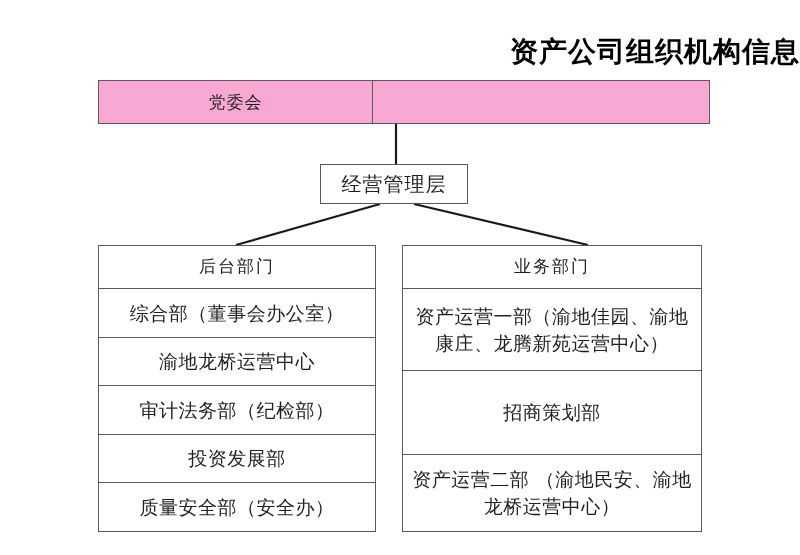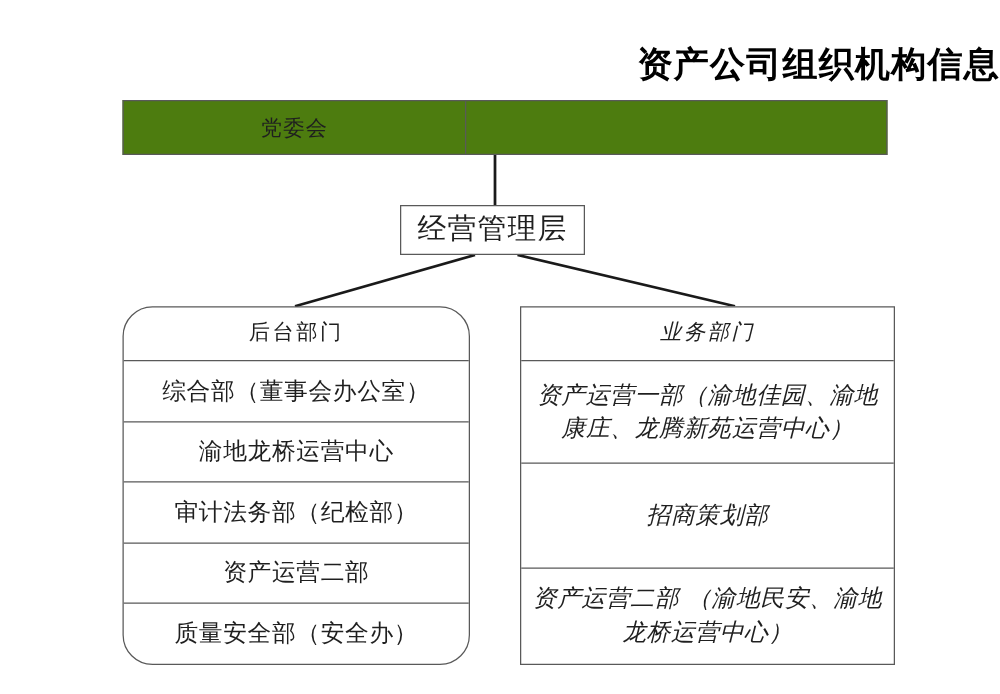--- a/index.html
+++ b/index.html
@@ -50,41 +50,41 @@
   }
   
   #top-row {
     position: absolute;
     left: 98px;
     top: 80px;
     width: 612px;
     height: 44px;
     box-sizing: border-box;
     border: 1px solid #595959;
-    background: #4d7c0f;
+    background: #f9a8d4;
     display: flex;
   }
   #top-row .cell {
     display: flex;
     align-items: center;
     justify-content: center;
     font-size: 17px;
     letter-spacing: 1px;
     color: #1f1f1f;
     box-sizing: border-box;
   }
   #cell-party { width: 274px; border-right: 1px solid #595959; }
   #cell-board { flex: 1; }
 
   #mgmt-box {
     left: 320px;
     top: 164px;
     width: 148px;
     height: 40px;
-    font-size: 23px;
+    font-size: 20px;
     letter-spacing: 1px;
   }
 
   
   .dept-table {
     position: absolute;
     box-sizing: border-box;
     border: 1px solid #595959;
     background: #ffffff;
     display: flex;
@@ -107,28 +107,26 @@
   .dept-table .row.header {
     font-size: 17px;
     letter-spacing: 2px;
   }
 
   #left-table {
     left: 98px;
     top: 245px;
     width: 278px;
     height: 287px;
-    border-radius: 24px;
   }
   #right-table {
-    left: 416px;
+    left: 402px;
     top: 245px;
     width: 300px;
     height: 287px;
-    font-style: italic;
   }
   #left-table .row { flex: 1 1 0; }
   #left-table .row.header { flex: 0 0 43px; }
 
   #right-table .row.header { flex: 0 0 43px; }
   #right-table .row.r1 { flex: 0 0 84px; }
   #right-table .row.r2 { flex: 0 0 82px; }
   #right-table .row.r3 { flex: 1 1 0; }
 
   svg.connectors {
@@ -156,21 +154,21 @@
     <div class="cell" id="cell-party">党委会</div>
   </div>
 
   <div class="node-box" id="mgmt-box">经营管理层</div>
 
   <div class="dept-table" id="left-table">
     <div class="row header">后台部门</div>
     <div class="row">综合部（董事会办公室）</div>
     <div class="row">渝地龙桥运营中心</div>
     <div class="row">审计法务部（纪检部）</div>
-    <div class="row">资产运营二部</div>
+    <div class="row">投资发展部</div>
     <div class="row">质量安全部（安全办）</div>
   </div>
 
   <div class="dept-table" id="right-table">
     <div class="row header">业务部门</div>
     <div class="row r2">资产运营一部（渝地佳园、渝地康庄、龙腾新苑运营中心）</div>
     <div class="row r1">招商策划部</div>
     <div class="row r3">资产运营二部 （渝地民安、渝地龙桥运营中心）</div>
   </div>
 

